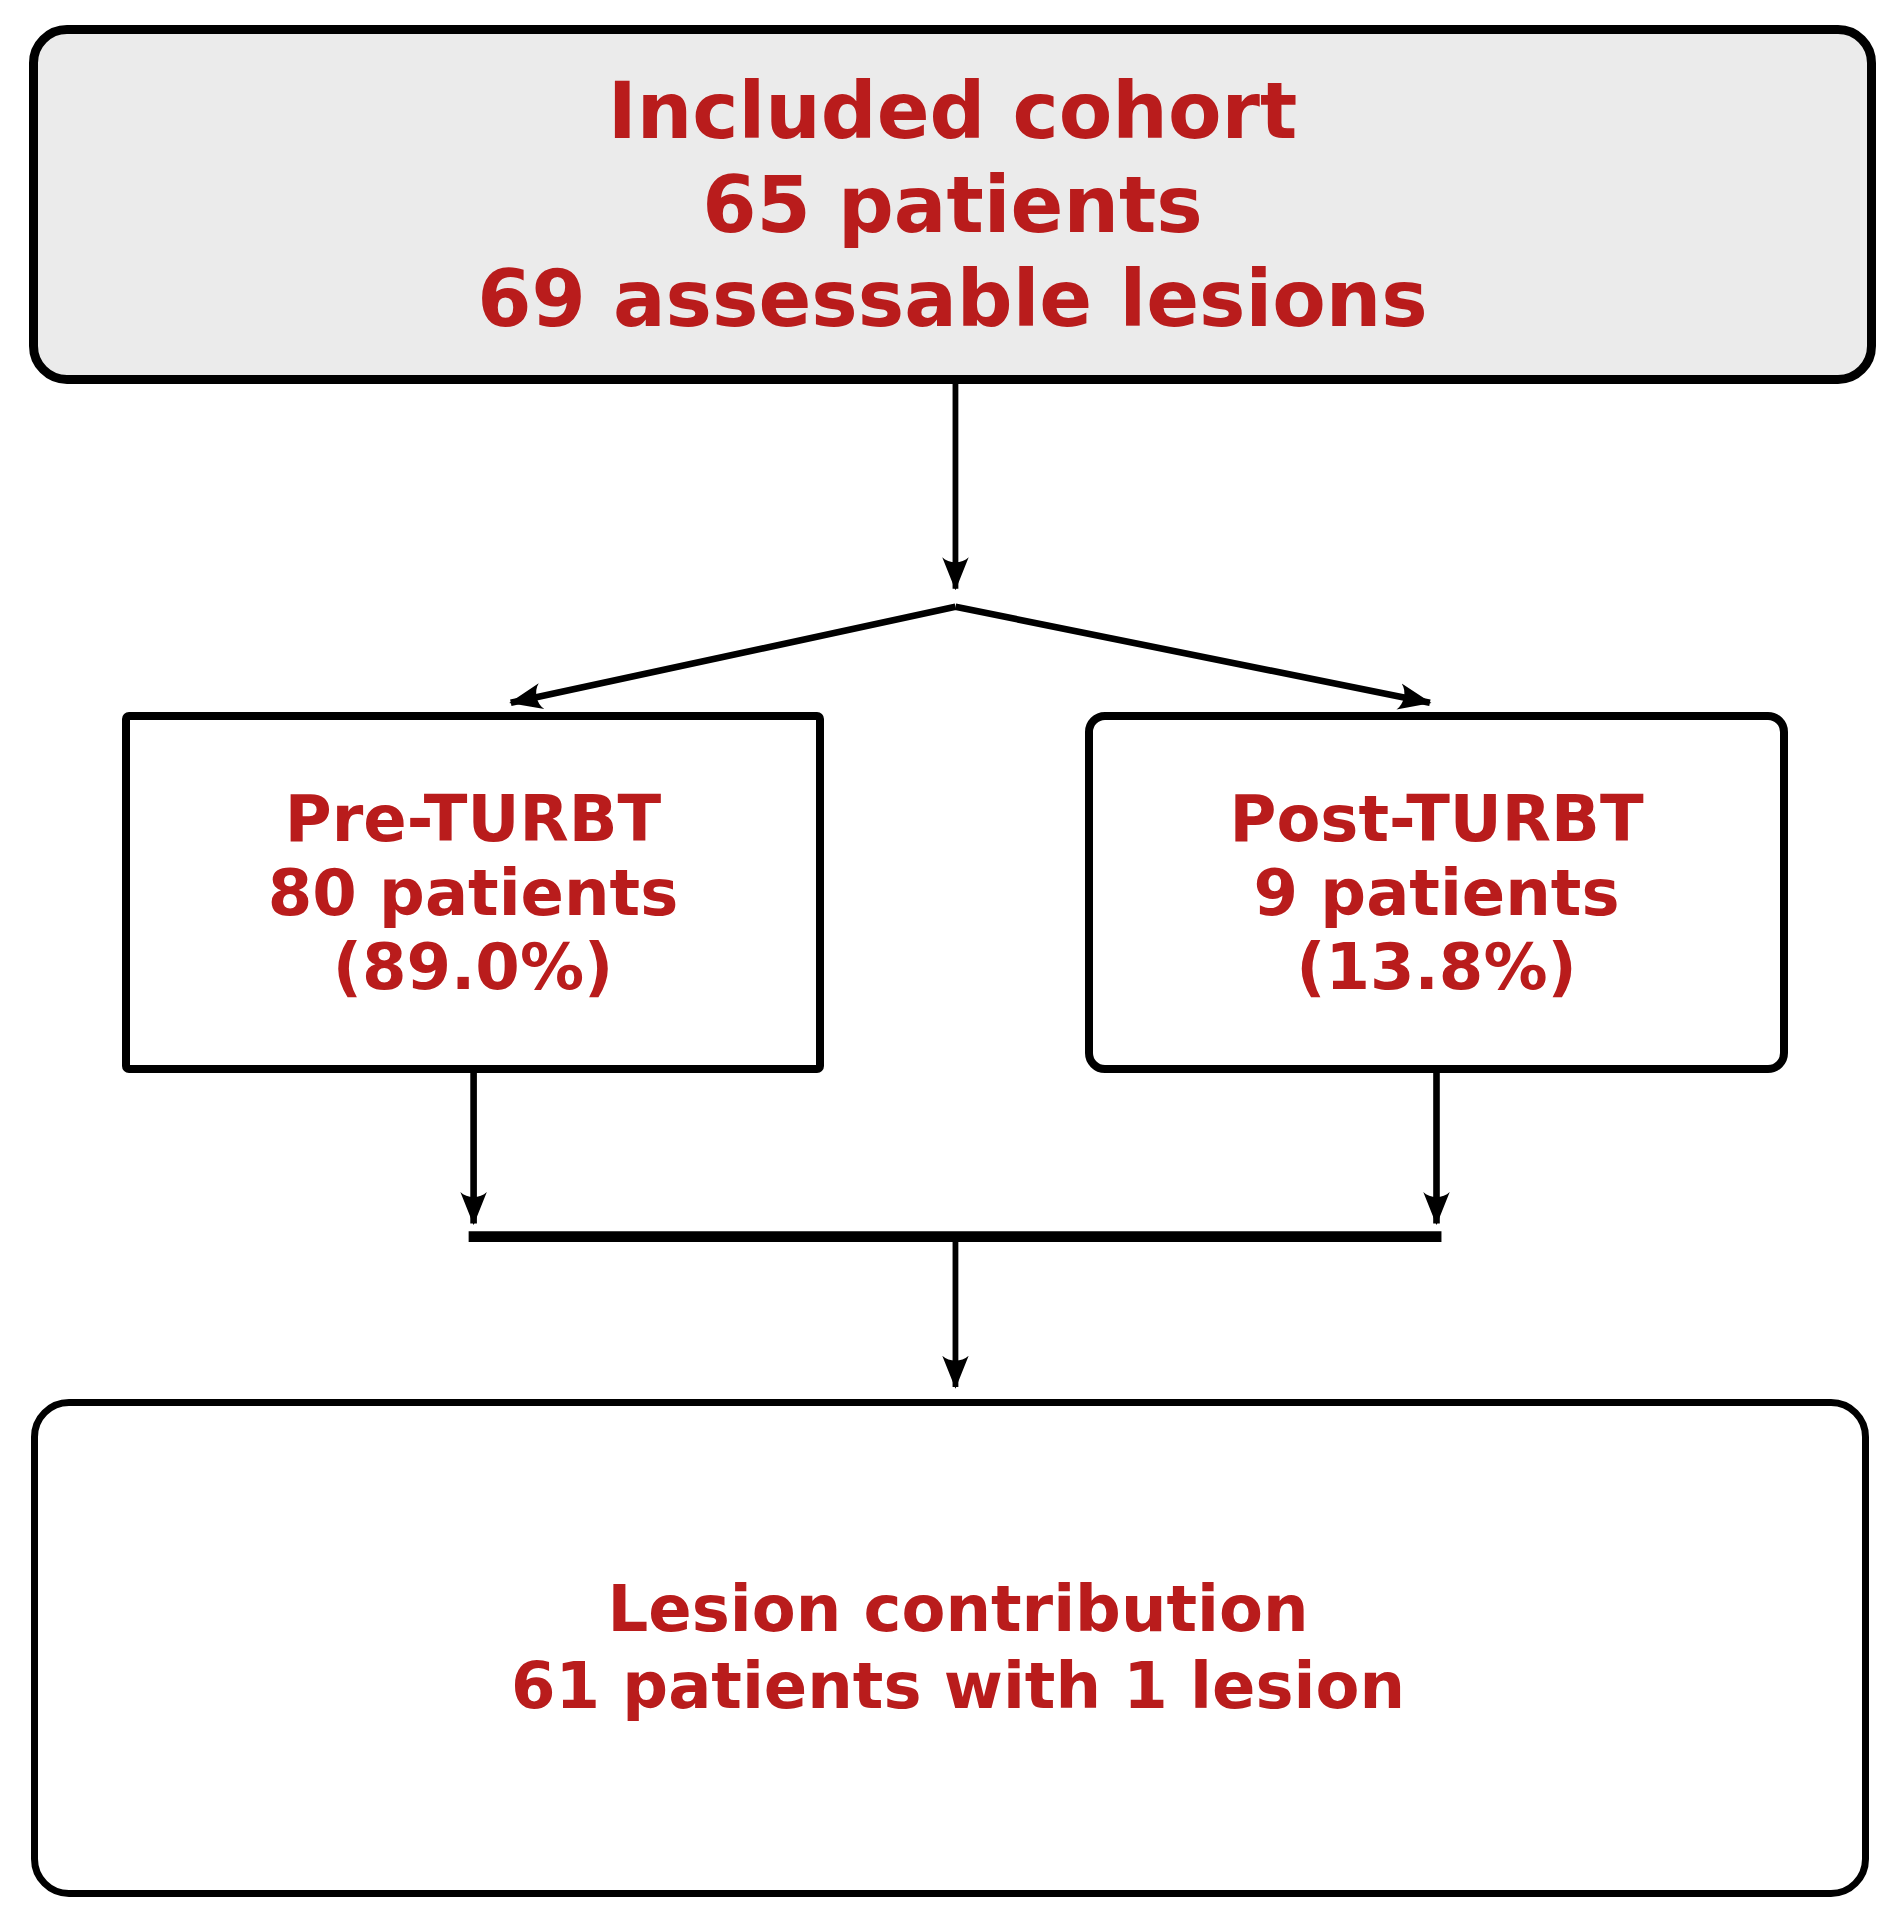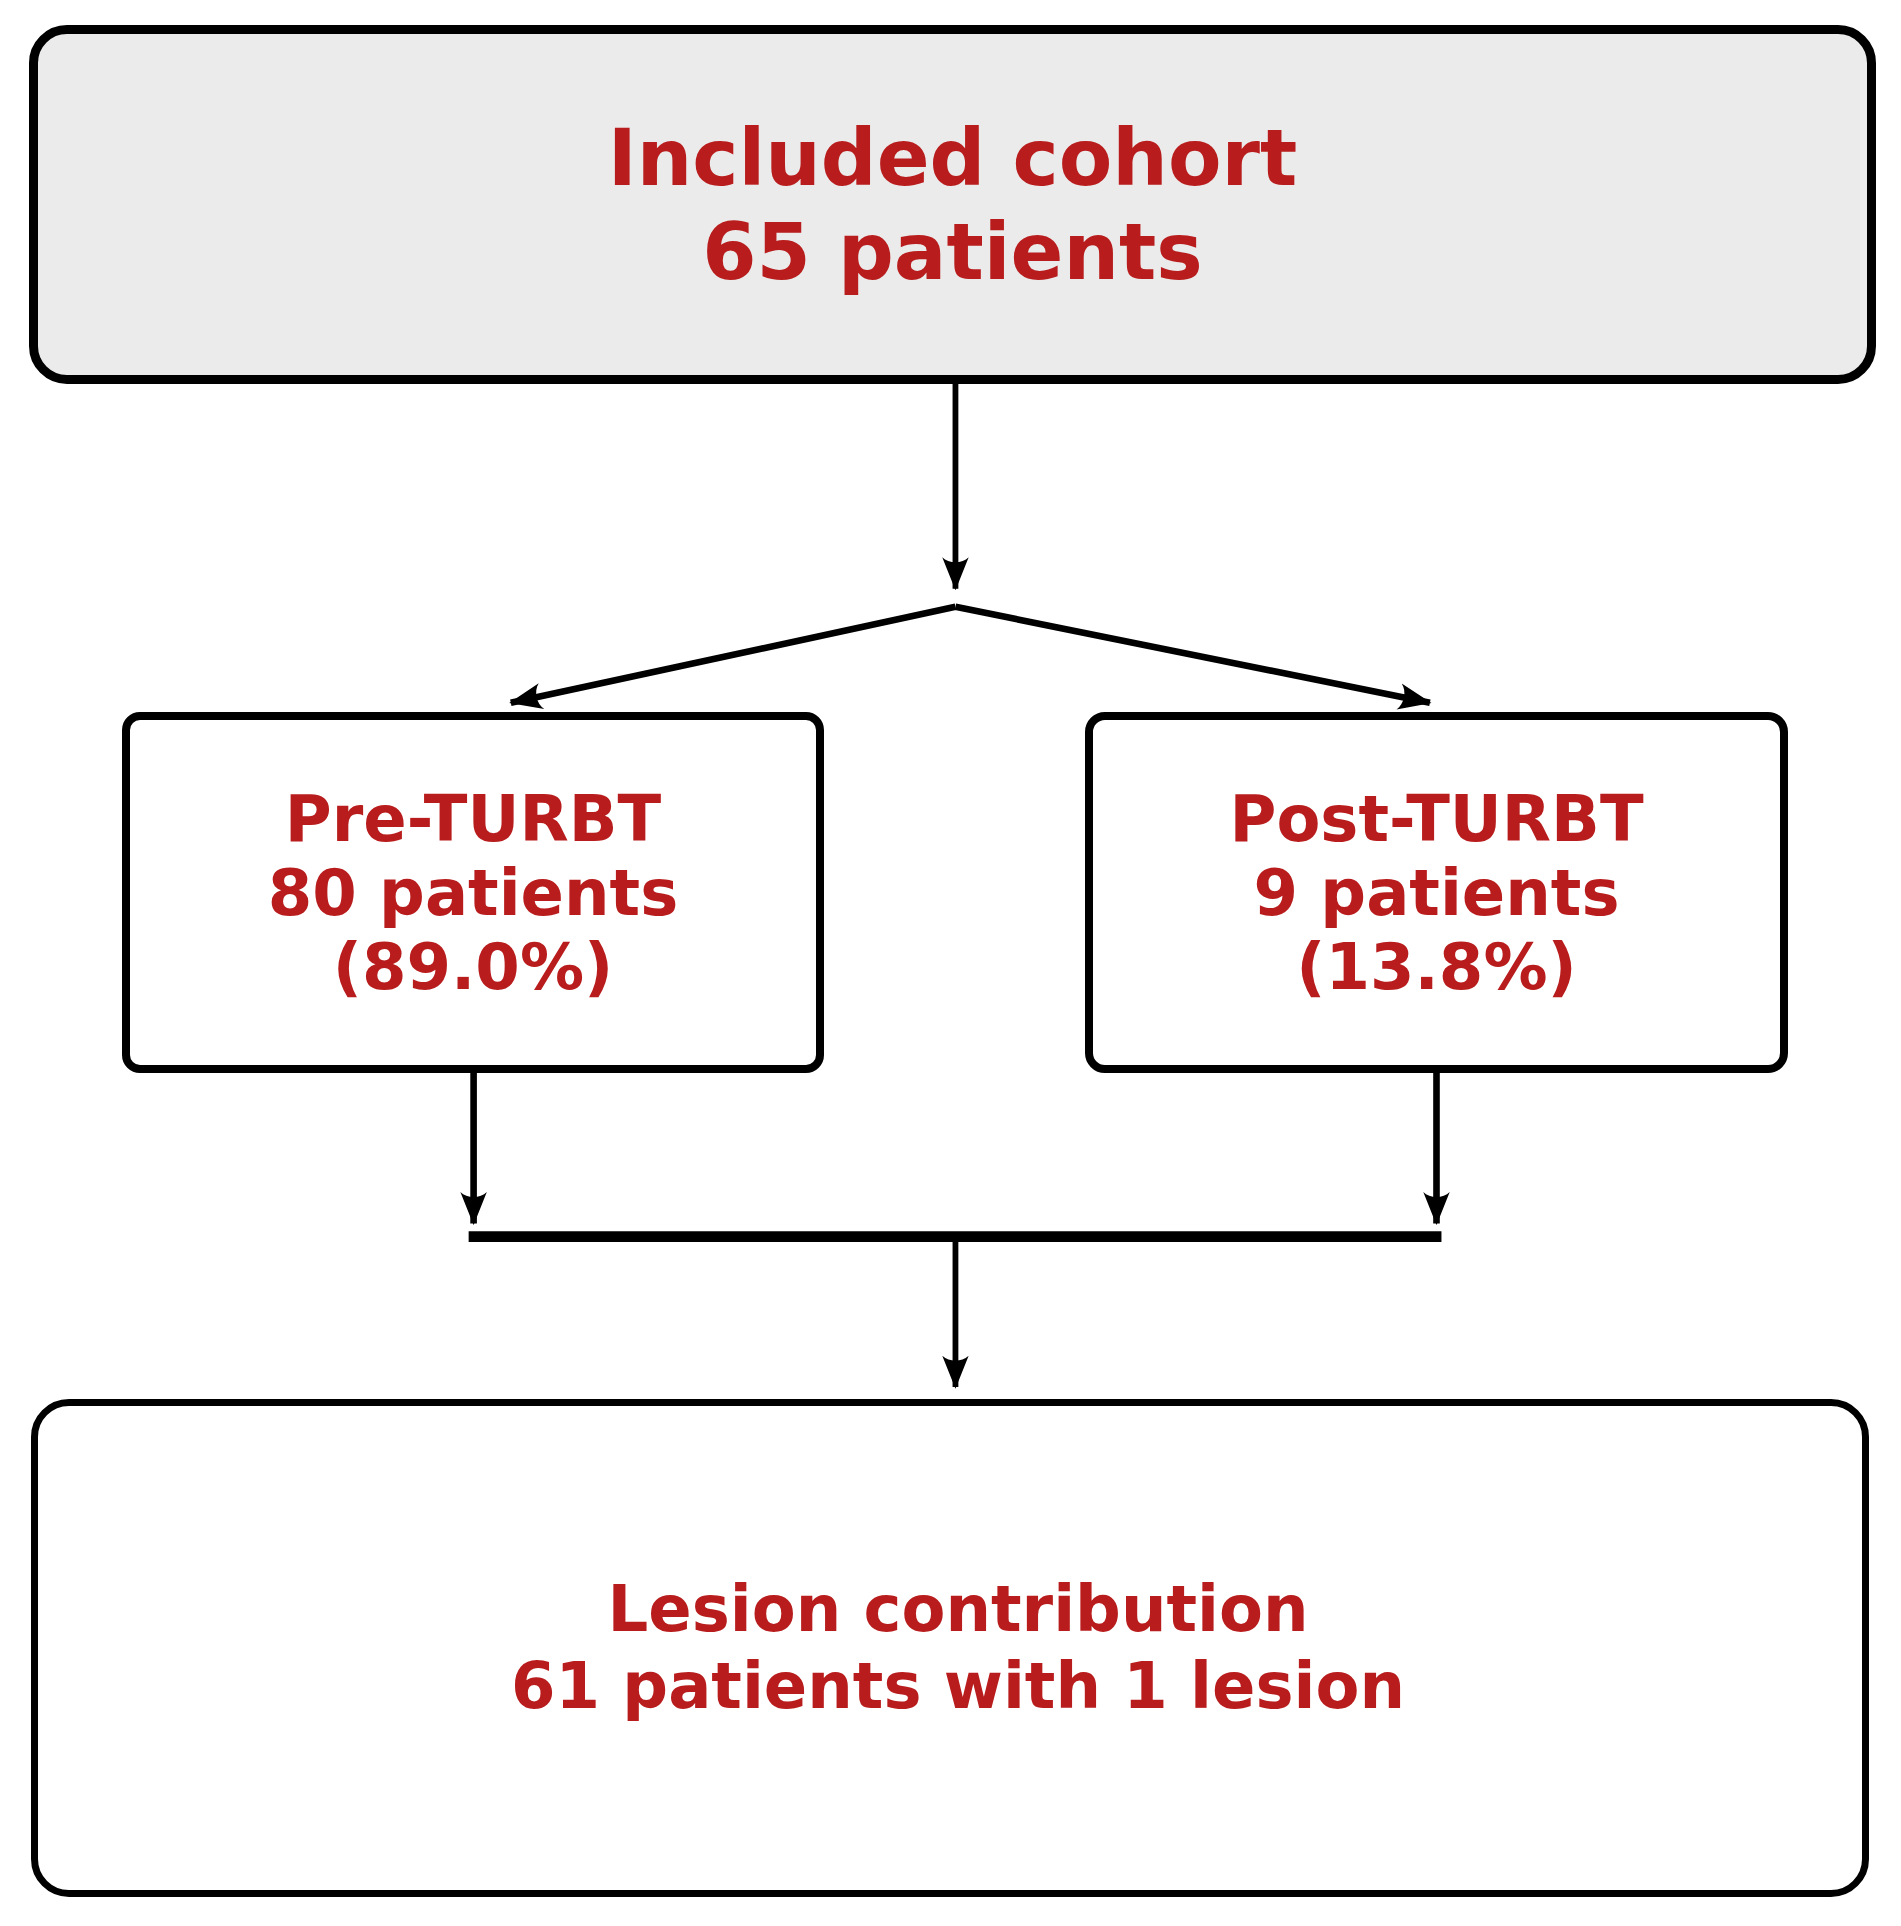--- a/index.html
+++ b/index.html
@@ -50,21 +50,21 @@
     border-radius: 38px;
     background: #ebebeb;
     font-size: 78px;
     line-height: 94px;
   }
   #left-box {
     left: 122px;
     top: 712px;
     width: 702px;
     height: 361px;
-    border-radius: 18px;
+    border-radius: 7px;
     font-size: 64px;
     line-height: 74px;
   }
   #right-box {
     left: 1085px;
     top: 712px;
     width: 703px;
     height: 361px;
     border-radius: 20px;
     font-size: 64px;
@@ -103,20 +103,21 @@
     <line x1="1738" y1="1294" x2="1738" y2="1480" stroke="#000000" stroke-width="8" marker-end="url(#ah)"></line>
 
     <line x1="567" y1="1496" x2="1744" y2="1496" stroke="#000000" stroke-width="13"></line>
 
     <line x1="1156" y1="1502" x2="1156" y2="1678" stroke="#000000" stroke-width="7" marker-end="url(#ah)"></line>
   </svg>
 
   <div class="box" id="top-box">
     <span class="line">Included cohort</span>
     <span class="line">65 patients</span>
+    <span class="line">69 assessable lesions</span>
   </div>
 
   <div class="box" id="left-box">
     <span class="line">Pre-TURBT</span>
     <span class="line">80 patients</span>
     <span class="line">(89.0%)</span>
   </div>
 
   <div class="box" id="right-box">
     <span class="line">Post-TURBT</span>

